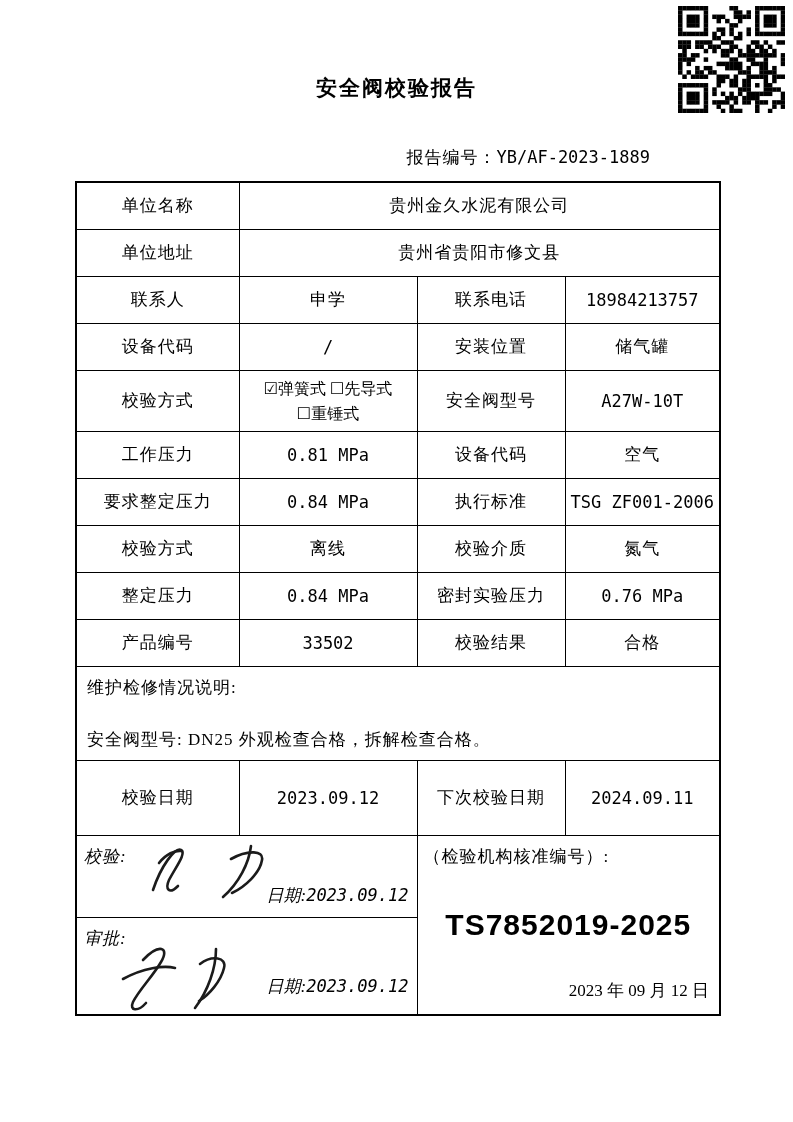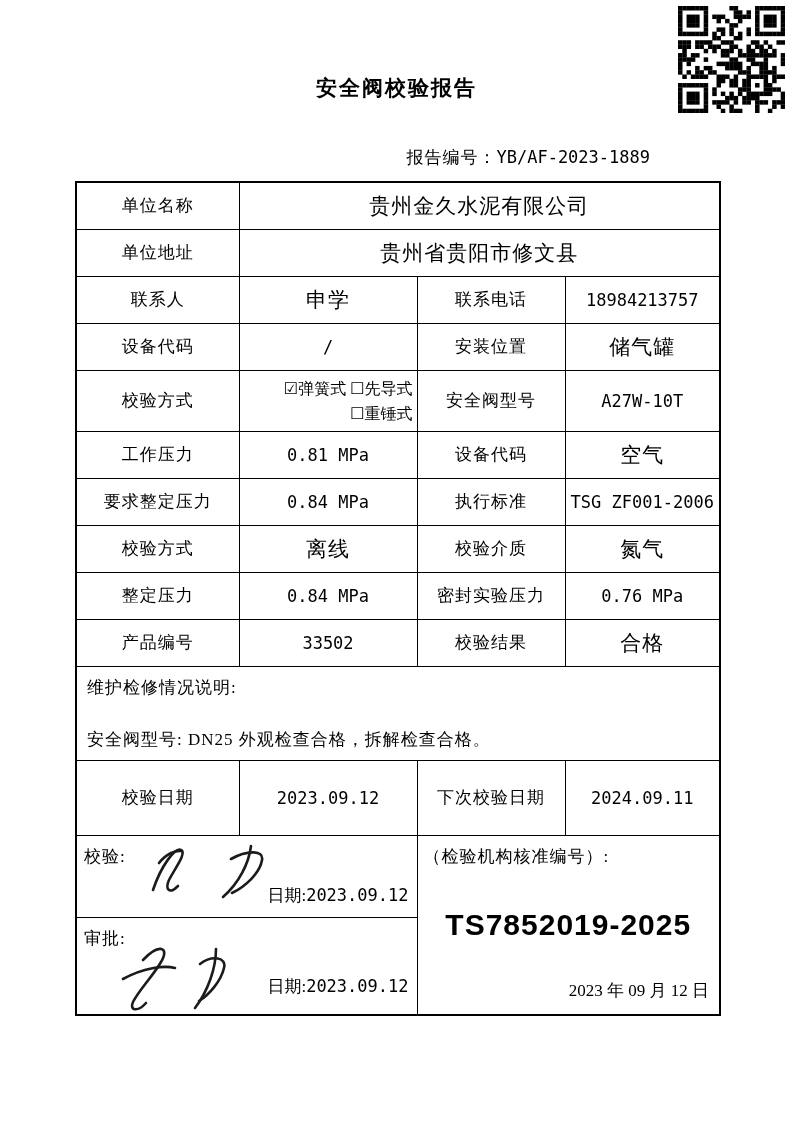--- a/index.html
+++ b/index.html
@@ -8,27 +8,27 @@
   .title{position:absolute;top:74px;left:0;width:100%;text-align:center;
          font-size:21px;font-weight:700;letter-spacing:2px;}
   .qr{position:absolute;left:678px;top:6px;width:107px;height:107px;}
   .report-no{position:absolute;top:146px;right:143px;font-size:17px;letter-spacing:1px;}
   .report-no .num{letter-spacing:0;}
   table.form{position:absolute;left:75px;top:181px;width:644px;border-collapse:collapse;
              table-layout:fixed;border:2px solid #000;}
   td{border:1px solid #000;text-align:center;vertical-align:middle;padding:2px 4px;overflow:hidden;}
   .r47{height:47px}.r61{height:61px}.r83{height:83px}.r75{height:75px}.r82{height:82px}.r98{height:98px}
   .lbl{font-size:17px;letter-spacing:1px;}
-  .cn{font-size:21px;letter-spacing:1px;}
+  .cn{font-size:17px;letter-spacing:1px;}
   .num{font-family:"DejaVu Sans Mono",monospace;font-size:17px;letter-spacing:0;}
-  .cbcell{text-align:right;vertical-align:middle;padding-left:4px;line-height:25px;font-size:16px;}
+  .cbcell{text-align:center;vertical-align:middle;padding-left:4px;line-height:25px;font-size:16px;}
   .cb{font-family:"DejaVu Sans","Liberation Sans",sans-serif;font-size:16px;}
   .maint{text-align:left;vertical-align:top;padding:9px 10px;font-size:17px;letter-spacing:1px;}
   .maint .line2{margin-top:29px;}
-  .sigcell{position:relative;text-align:left;vertical-align:top;padding:12px;}
+  .sigcell{position:relative;text-align:left;vertical-align:top;padding:12px;font-style:italic;}
   .sig-label{position:absolute;left:7px;top:9px;font-size:17px;letter-spacing:1px;}
   .sig-date{position:absolute;right:8px;bottom:10px;font-size:17px;}
   .sig-svg{position:absolute;}
   .agency{position:relative;text-align:left;vertical-align:top;padding:4px;}
   .agency-label{position:absolute;left:6px;top:9px;font-size:17px;letter-spacing:1px;}
   .agency-num{position:absolute;left:0;top:72px;width:100%;text-align:center;
               font-family:"Liberation Sans","DejaVu Sans",sans-serif;font-weight:700;
               font-size:30px;letter-spacing:1px;}
   .agency-date{position:absolute;right:10px;bottom:12px;font-size:17px;}
   svg.sig path{fill:none;stroke:#1b1b1b;stroke-width:2.6;stroke-linecap:round;stroke-linejoin:round;}

